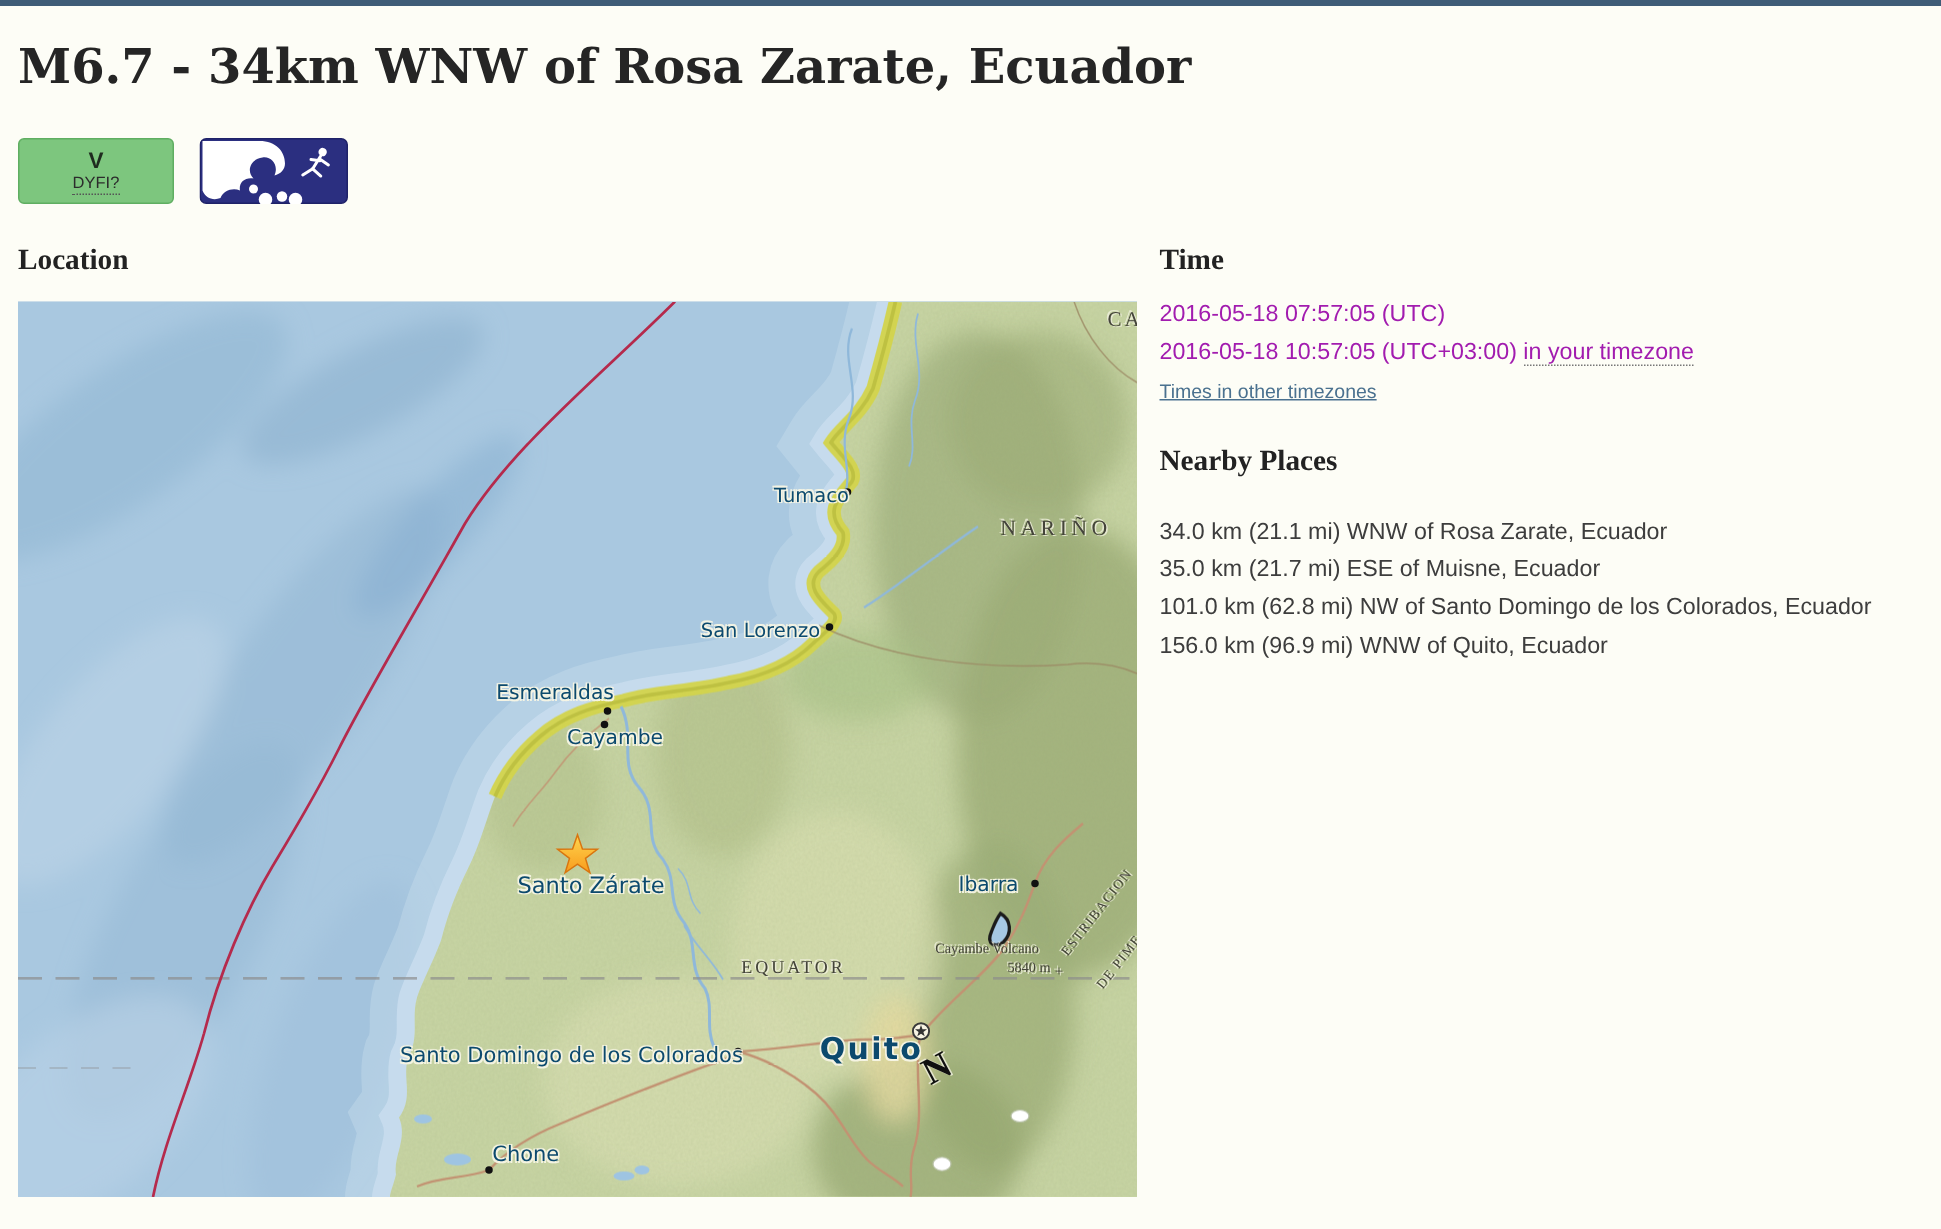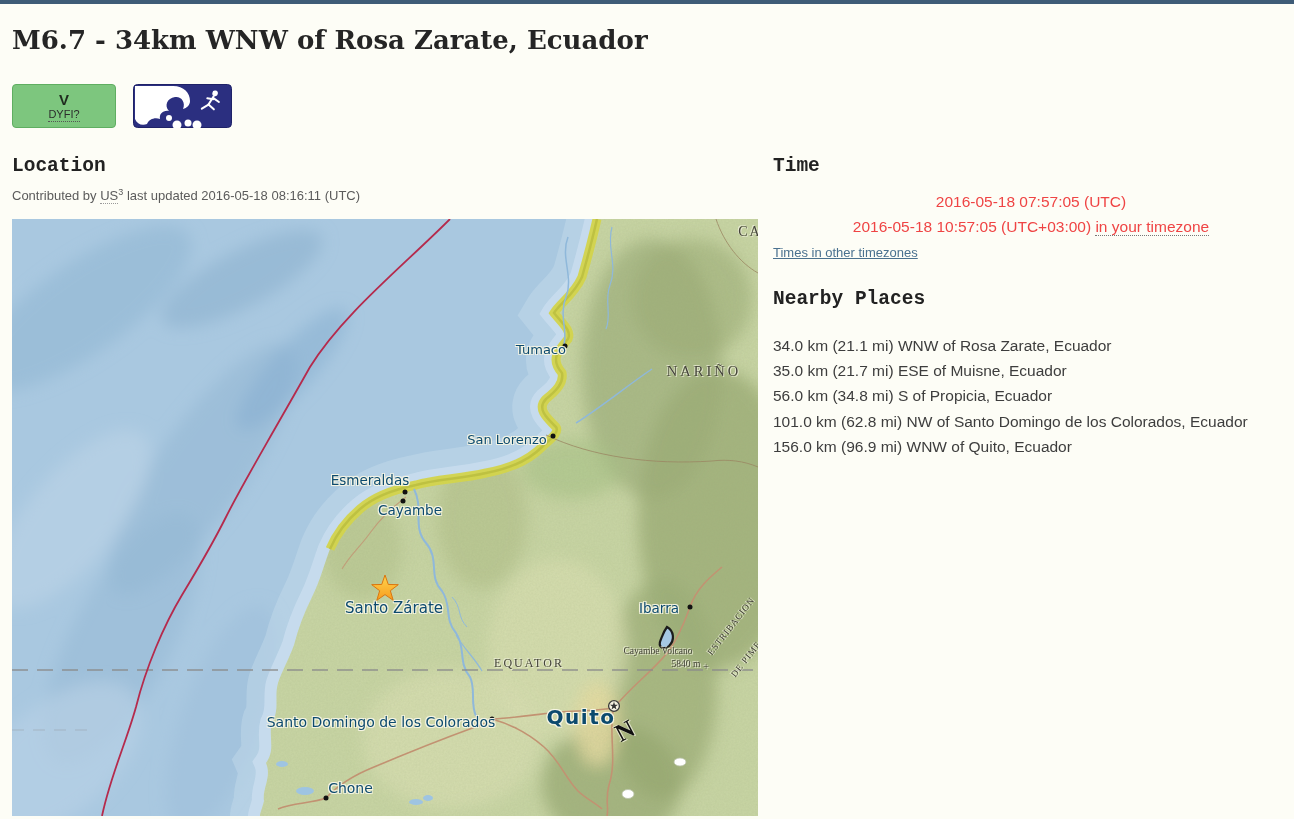--- a/index.html
+++ b/index.html
@@ -1,42 +1,42 @@
 <!DOCTYPE html>
 <html><head>
 <meta charset="utf-8">
 <style>
   html,body{margin:0;padding:0;}
   body{width:1294px;height:819px;overflow:hidden;background:#fdfdf6;font-family:"Liberation Sans",sans-serif;position:relative;}
   .topbar{height:4px;background:#3f5c77;}
   .container{padding-left:12px;}
-  h1{font-family:"DejaVu Serif",serif;font-size:26px;font-weight:700;color:#252525;margin:21px 0 12px;}
+  h1{font-family:"DejaVu Serif",serif;font-size:32px;font-weight:700;color:#252525;margin:21px 0 12px;}
   .badges{display:flex;gap:17px;margin-top:29px;align-items:flex-start;}
   .dyfi-badge{width:104px;height:44px;background:#7dc67e;border:1px solid #5fae61;border-radius:4px;display:flex;flex-direction:column;align-items:center;justify-content:center;cursor:pointer;box-sizing:border-box;}
   .dyfi-v{font-size:15px;font-weight:bold;color:#1f2b1f;line-height:17px;}
   .dyfi-label{font-size:11px;color:#2c2c2c;border-bottom:1px dotted #555;line-height:13px;}
   .tsunami-badge{width:99px;height:44px;display:block;cursor:pointer;}
   .columns{display:flex;}
   .left{width:746px;flex:none;}
   .right{margin-left:15px;width:516px;flex:none;}
-  h2{font-family:Liberation Mono, monospace;font-size:19.5px;font-weight:700;color:#222;margin:27px 0 0;}
+  h2{font-family:Liberation Serif, serif;font-size:19.5px;font-weight:700;color:#222;margin:27px 0 0;}
   .contrib{margin:10px 0 0;font-size:13px;color:#5b5b5b;}
   .contrib-link{color:#5b5b5b;text-decoration:none;border-bottom:1px dotted #999;cursor:pointer;}
   .contrib sup{font-size:9px;}
   .map{position:relative;width:746px;height:597px;margin-top:16px;overflow:hidden;background:#a9c8e0;cursor:grab;}
   .map svg.terrain{position:absolute;left:0;top:0;}
   #map-overlay{position:absolute;left:0;top:0;width:100%;height:100%;}
   .mdot{position:absolute;width:5px;height:5px;background:#111;border-radius:50%;transform:translate(-50%,-50%);}
   .mlabel{position:absolute;transform:translate(-50%,-50%);font-family:"DejaVu Sans",sans-serif;color:#0c4a6e;white-space:nowrap;font-weight:500;
     text-shadow:-1px -1px 0 rgba(245,244,228,.95),1px -1px 0 rgba(245,244,228,.95),-1px 1px 0 rgba(245,244,228,.95),1px 1px 0 rgba(245,244,228,.95),0 0 2px rgba(245,244,228,.9);}
   .mregion{position:absolute;font-family:"Liberation Serif",serif;color:#44443a;white-space:nowrap;
     text-shadow:-1px -1px 0 rgba(240,240,222,.8),1px 1px 0 rgba(240,240,222,.8);}
   .mmarker{position:absolute;transform:translate(-50%,-50%);}
   .time-block{margin-top:12px;}
-  .time-line{font-size:15.5px;color:#ef4444;line-height:25px;text-align:center;}
+  .time-line{font-size:15.5px;color:#a21caf;line-height:25px;}
   .dotted{border-bottom:1px dotted #777;cursor:pointer;}
   .tz-link{display:inline-block;margin-top:6px;font-size:13px;color:#4a718f;text-decoration:underline;cursor:pointer;}
   .nearby-list{margin-top:23px;}
   .nearby-item{font-size:15.5px;color:#3d3d3d;line-height:25.2px;}
 </style>
 </head>
 <body>
 
 <div class="topbar"></div>
 
@@ -64,25 +64,20 @@
           <path d="M76,21 L82,25"></path>
           <path d="M76,21 L70,26"></path>
         </g>
       </svg>
     </a>
   </div>
 
   <div class="columns">
     <div class="left">
       <h2>Location</h2>
-      <p class="contrib">
-        <span>Contributed by</span>
-        <a class="contrib-link">US</a><sup>3</sup>
-        <span>last updated 2016-05-18 08:16:11 (UTC)</span>
-      </p>
 
       <div class="map">
         <svg class="terrain" width="746" height="597" viewBox="0 0 746 597">
           <defs>
             <filter id="blur8" x="-50%" y="-50%" width="200%" height="200%">
                 <feGaussianBlur stdDeviation="8"></feGaussianBlur>
               </filter>
             <filter id="blur4" x="-50%" y="-50%" width="200%" height="200%">
                 <feGaussianBlur stdDeviation="4"></feGaussianBlur>
               </filter>
@@ -227,19 +222,18 @@
           <span>2016-05-18 10:57:05 (UTC+03:00)</span>
           <span class="dotted">in your timezone</span>
         </div>
         <a class="tz-link">Times in other timezones</a>
       </div>
 
       <h2>Nearby Places</h2>
       <div class="nearby-list">
         <div class="nearby-item">34.0 km (21.1 mi) WNW of Rosa Zarate, Ecuador</div>
         <div class="nearby-item">35.0 km (21.7 mi) ESE of Muisne, Ecuador</div>
-        <div class="nearby-item">56.0 km (34.8 mi) S of Propicia, Ecuador</div>
         <div class="nearby-item">101.0 km (62.8 mi) NW of Santo Domingo de los Colorados, Ecuador</div>
         <div class="nearby-item">156.0 km (96.9 mi) WNW of Quito, Ecuador</div>
       </div>
     </div>
   </div>
 </div>
 
 </body></html>

